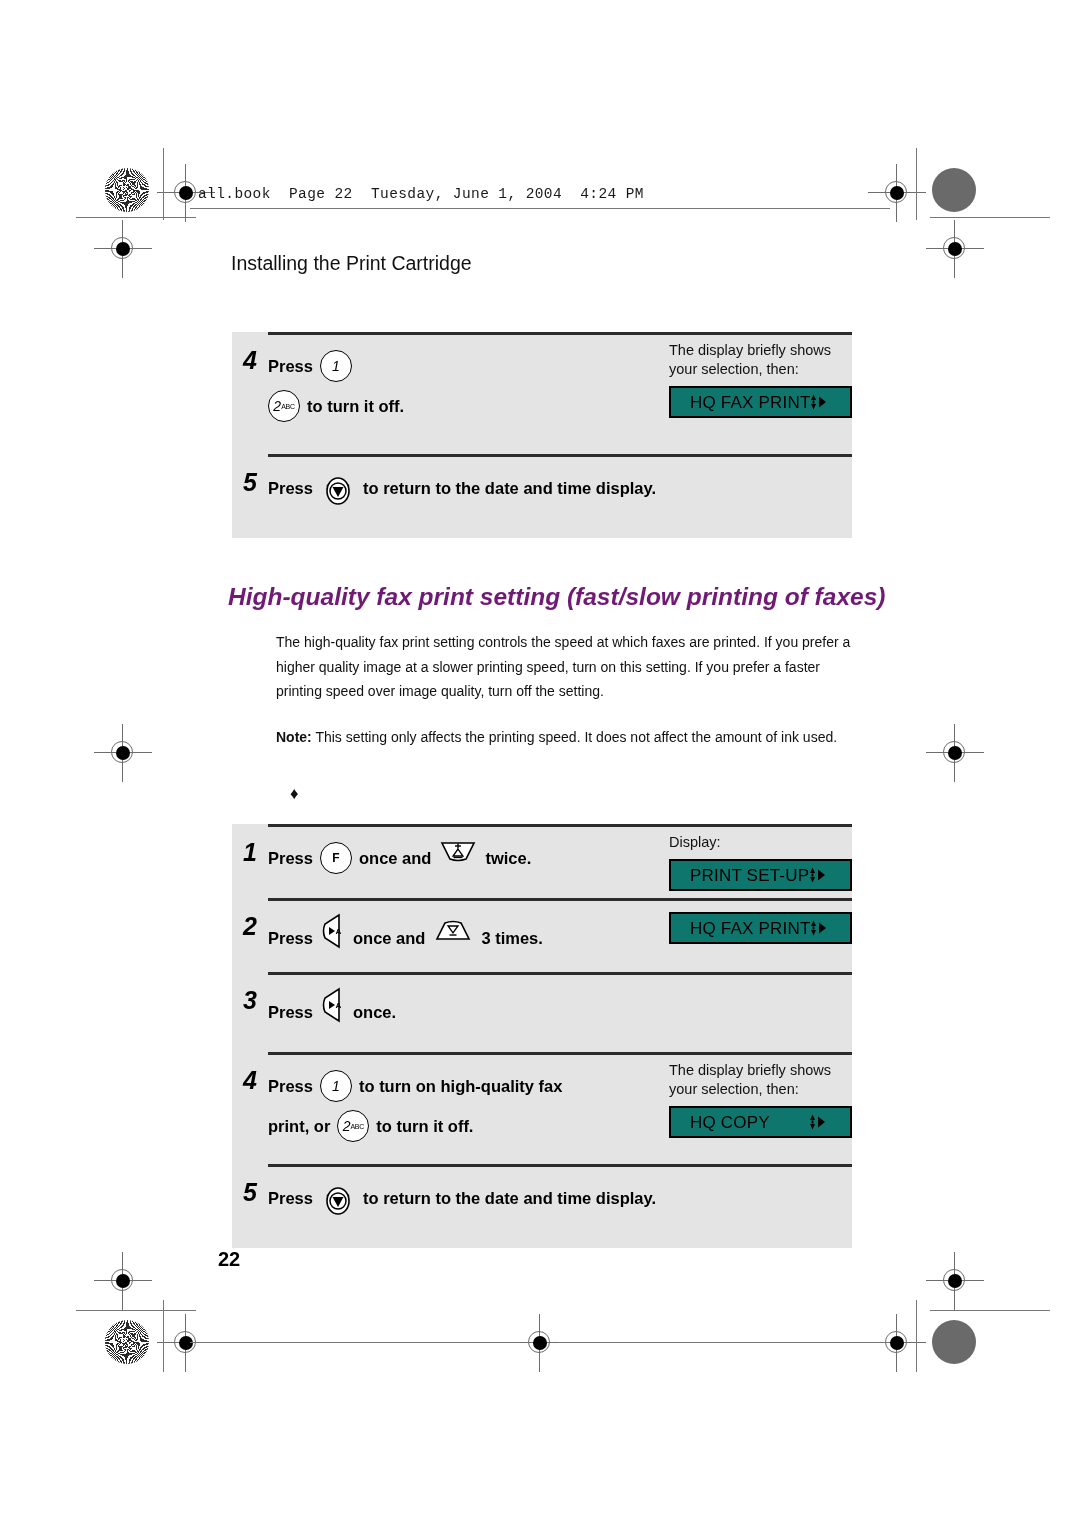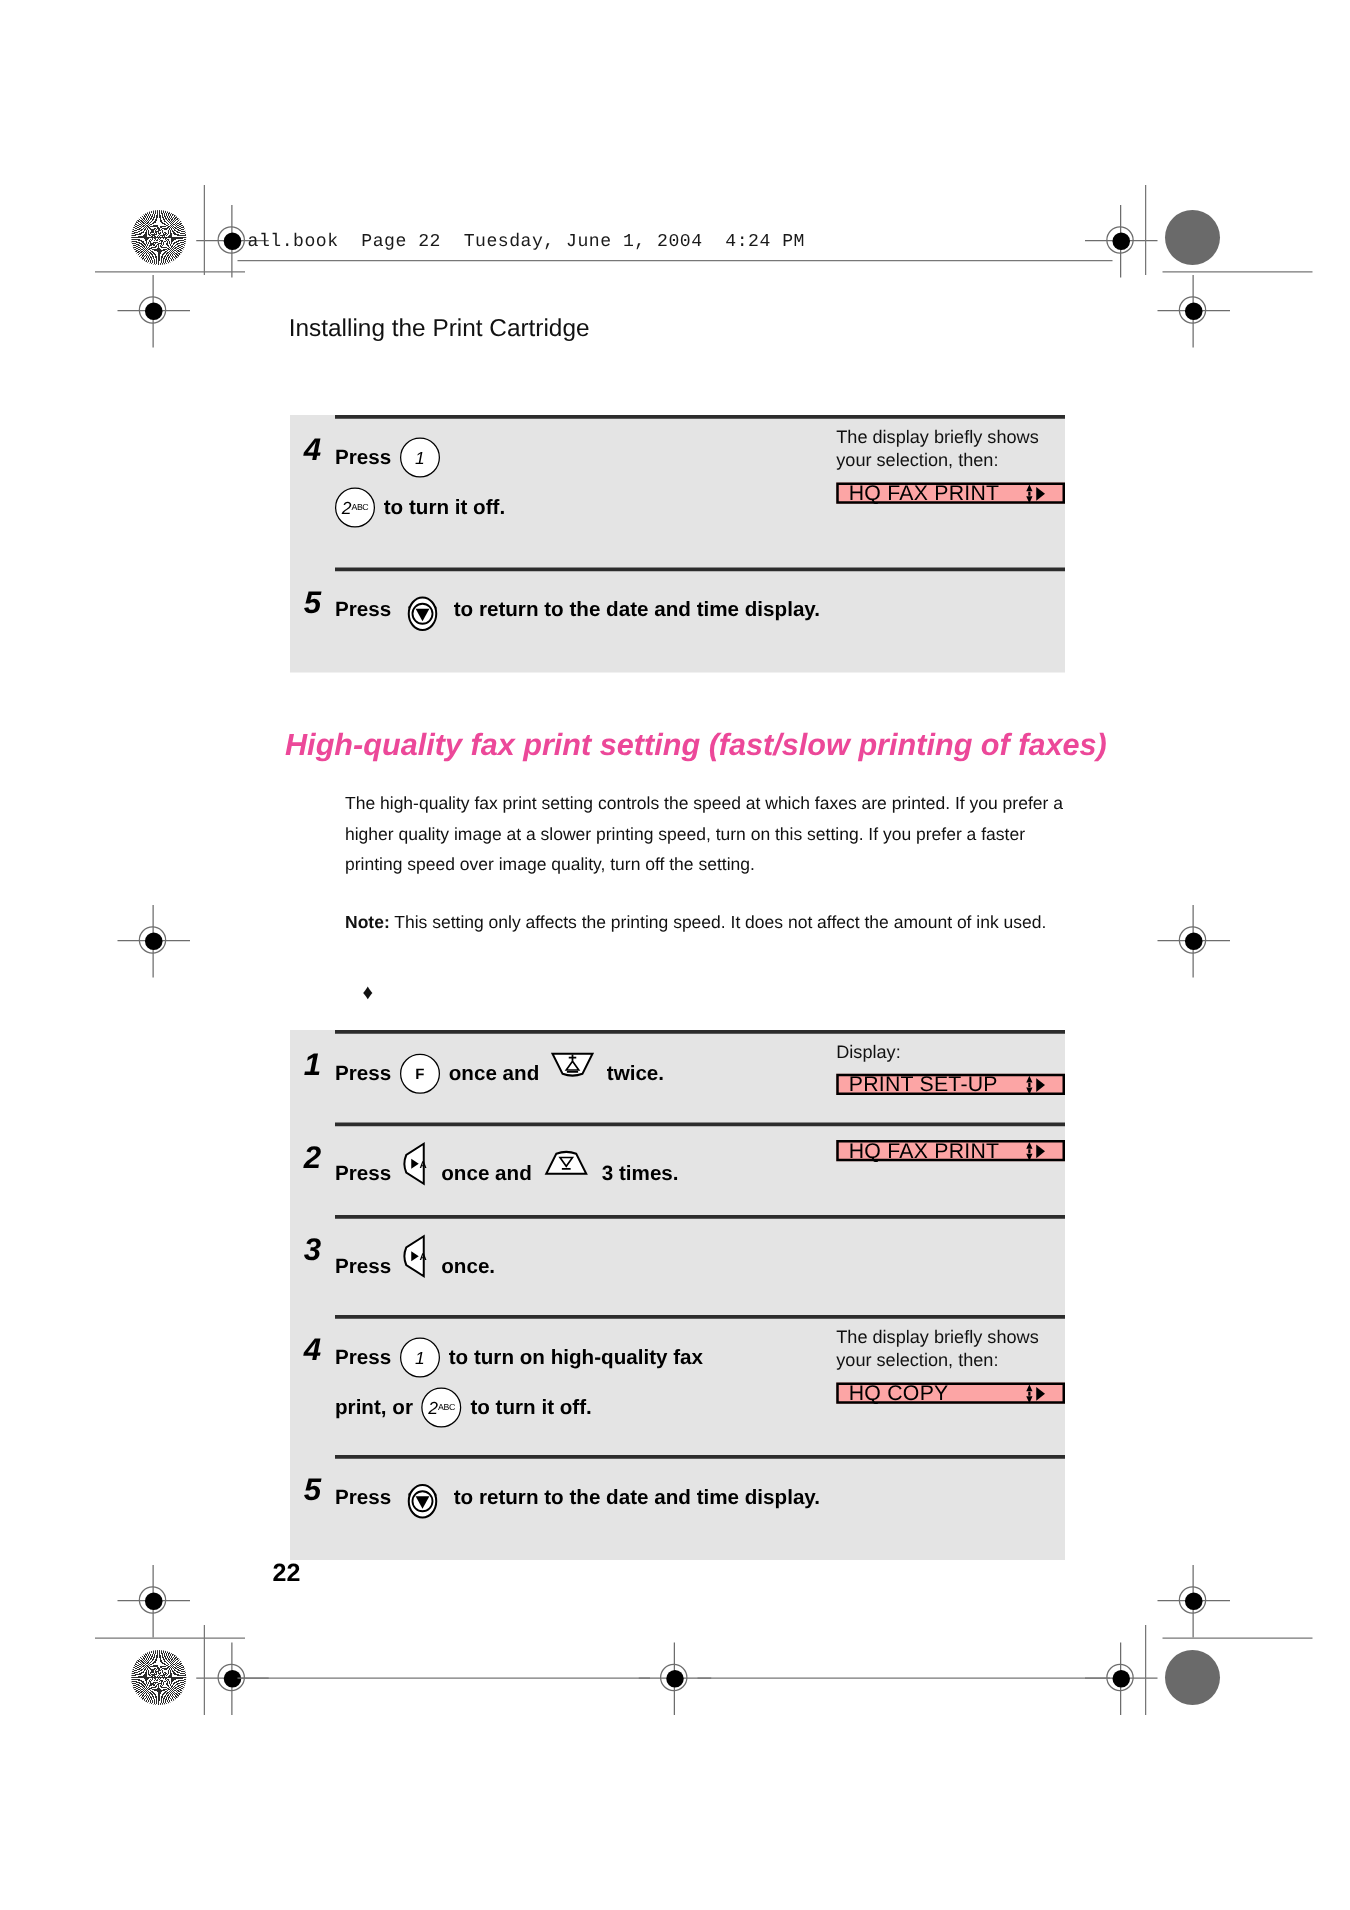--- a/index.html
+++ b/index.html
@@ -70,23 +70,23 @@
   }
   .stepbody .ln{display:flex;align-items:center;gap:7px;flex-wrap:wrap;}
   .rightcol{
     position:absolute;left:437px;top:0;width:183px;
     font-size:14.5px;font-weight:normal;color:#111;line-height:19px;
     padding-top:9px;
   }
   .rightcol .cap{display:block;}
   .lcd{
     margin-top:7px;
-    border:2.6px solid #000;background:#fca5a5;
-    height:17px;display:flex;align-items:center;
-    padding:0 8px;box-sizing:border-box;
+    border:2.6px solid #000;background:#0f766e;
+    height:32px;display:flex;align-items:center;
+    padding:0 19px;box-sizing:border-box;
     font-size:17px;font-weight:normal;color:#000;
     justify-content:space-between;
   }
   .lcd .txt{white-space:nowrap;letter-spacing:.2px;}
   .lcd .ind{display:flex;align-items:center;}
 
   
   .keyround{
     display:inline-flex;align-items:center;justify-content:center;
     width:30px;height:30px;border-radius:50%;
@@ -99,21 +99,21 @@
   .stopkey{position:relative;display:inline-block;width:36px;height:36px;flex:0 0 auto;vertical-align:middle;}
   .stopkey .lbl{
     position:absolute;top:-3px;left:0;width:36px;text-align:center;
     font-size:8.5px;font-weight:normal;letter-spacing:.2px;color:#000;
   }
   .svgkey{display:inline-block;vertical-align:middle;flex:0 0 auto;}
 
   
   .h2{
     position:absolute;left:228px;top:583px;width:660px;
-    font-size:24.5px;font-weight:bold;font-style:italic;color:#ec4899;
+    font-size:24.5px;font-weight:bold;font-style:italic;color:#701a75;
   }
   .body{
     position:absolute;left:276px;width:578px;
     font-size:14px;color:#111;line-height:24.5px;
   }
   .body b{font-weight:bold;}
   .bullet{
     position:absolute;left:290px;width:570px;
     font-size:16.6px;color:#111;line-height:24.5px;
     display:flex;gap:10px;

